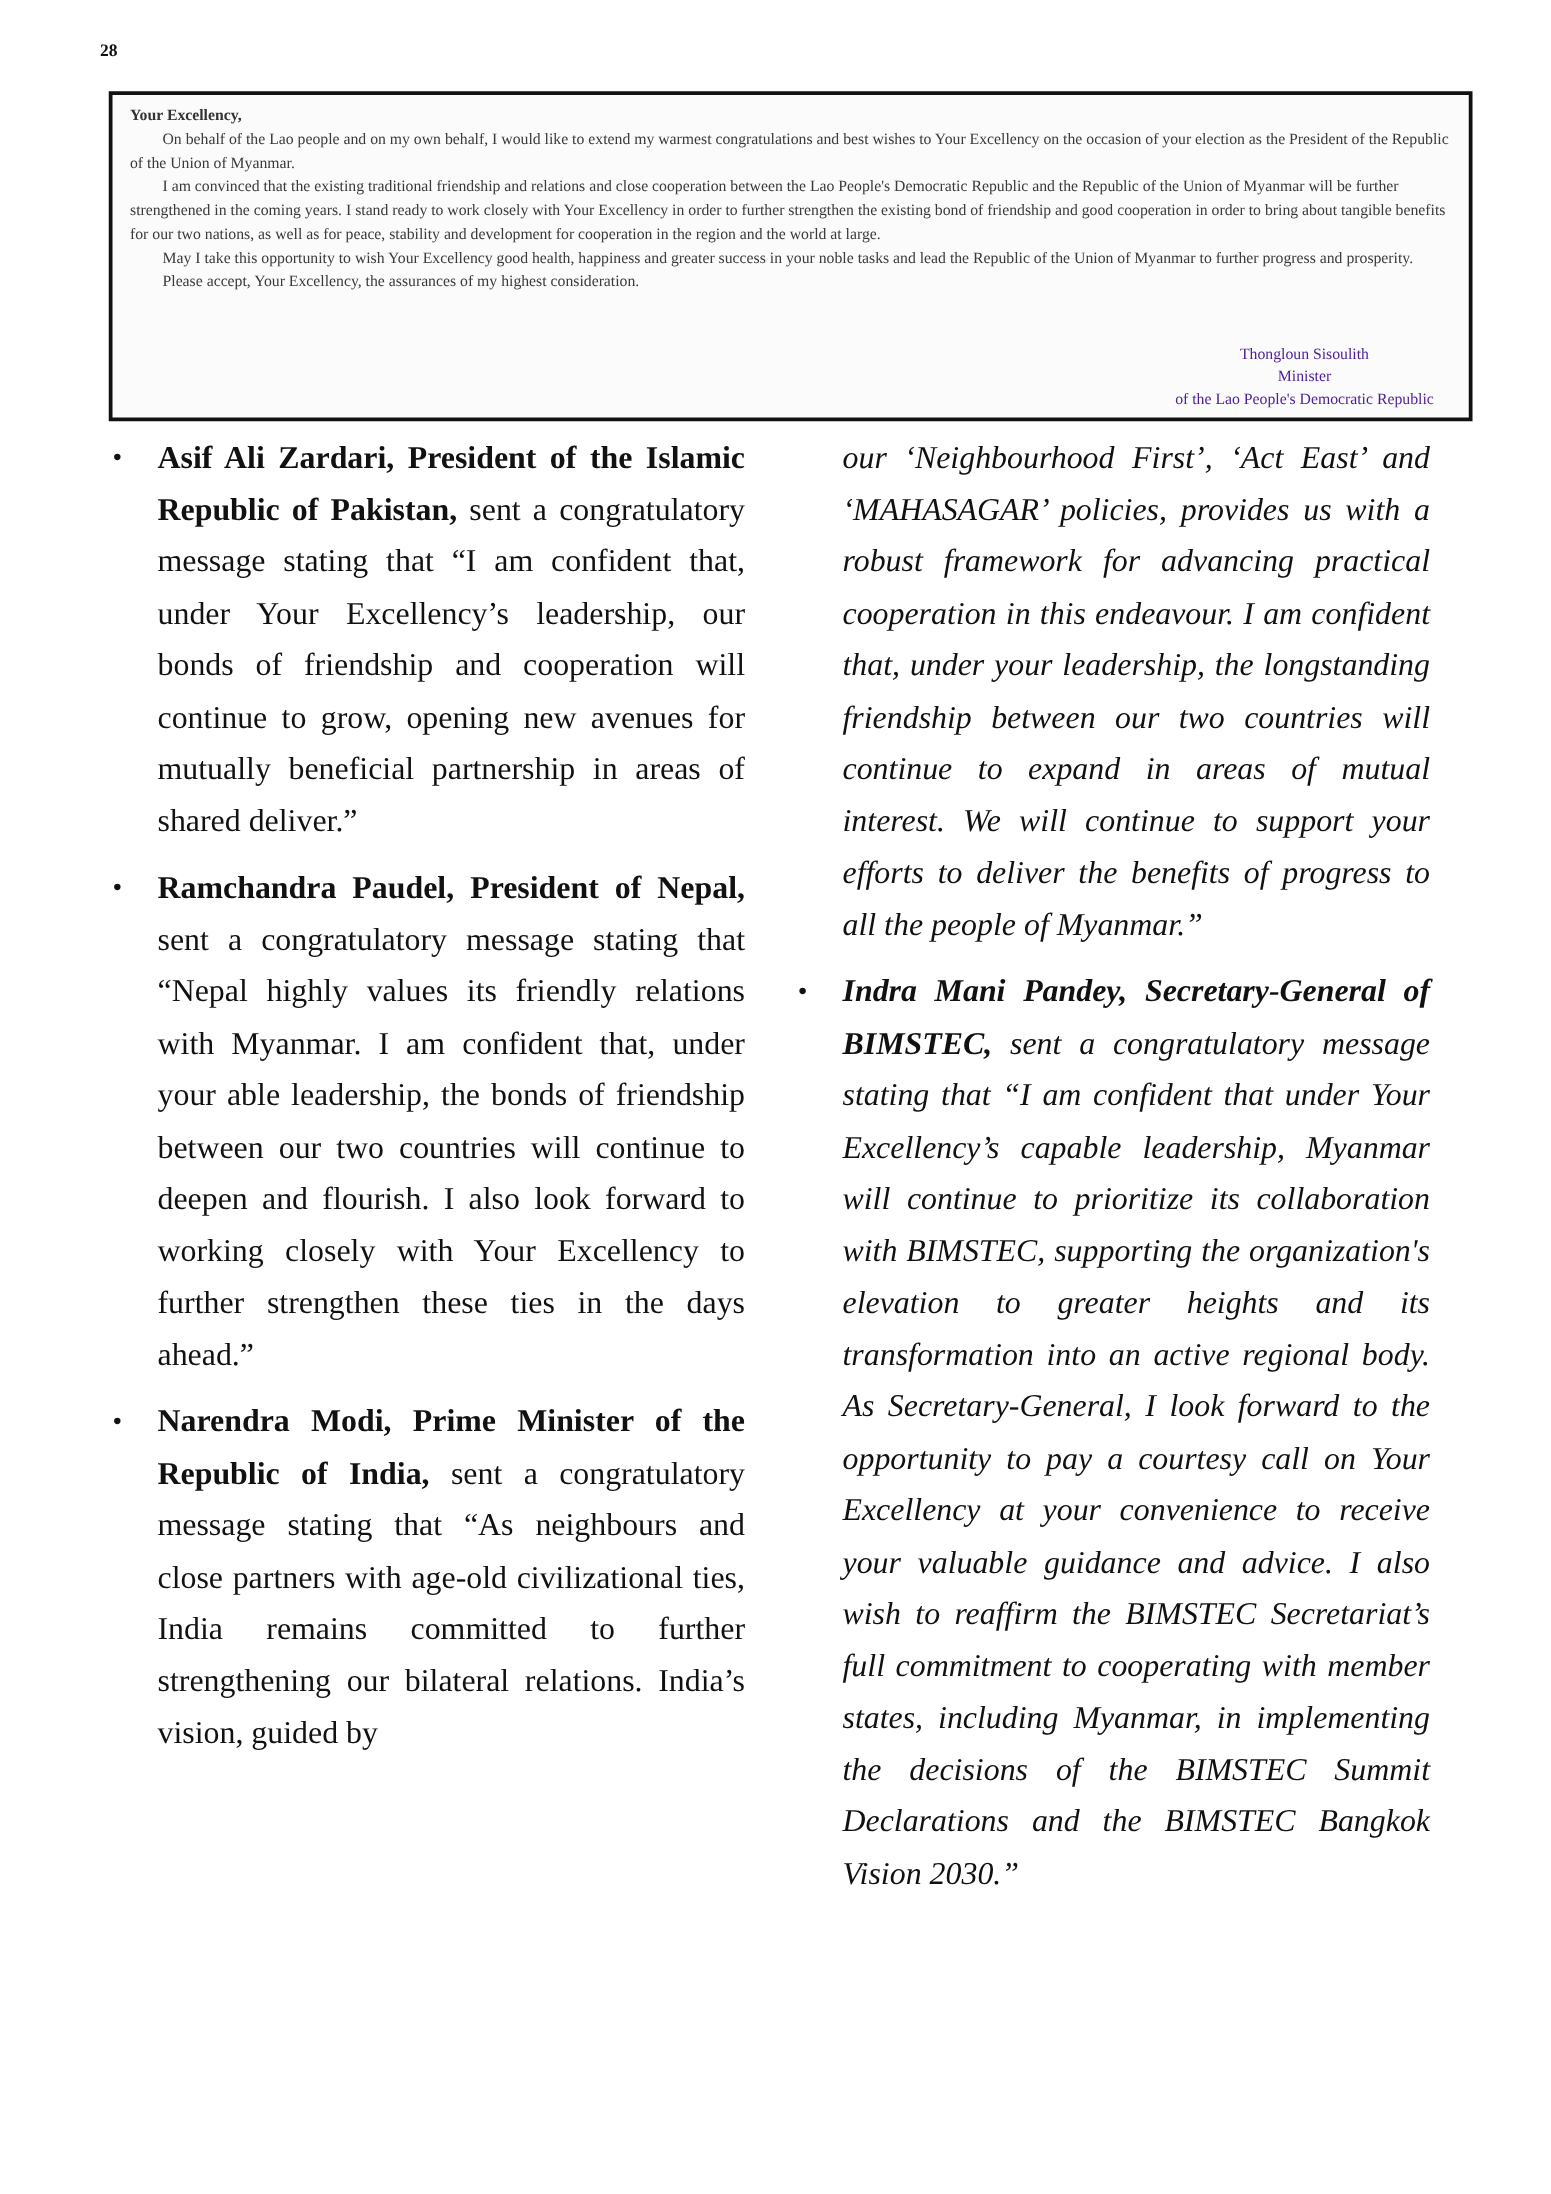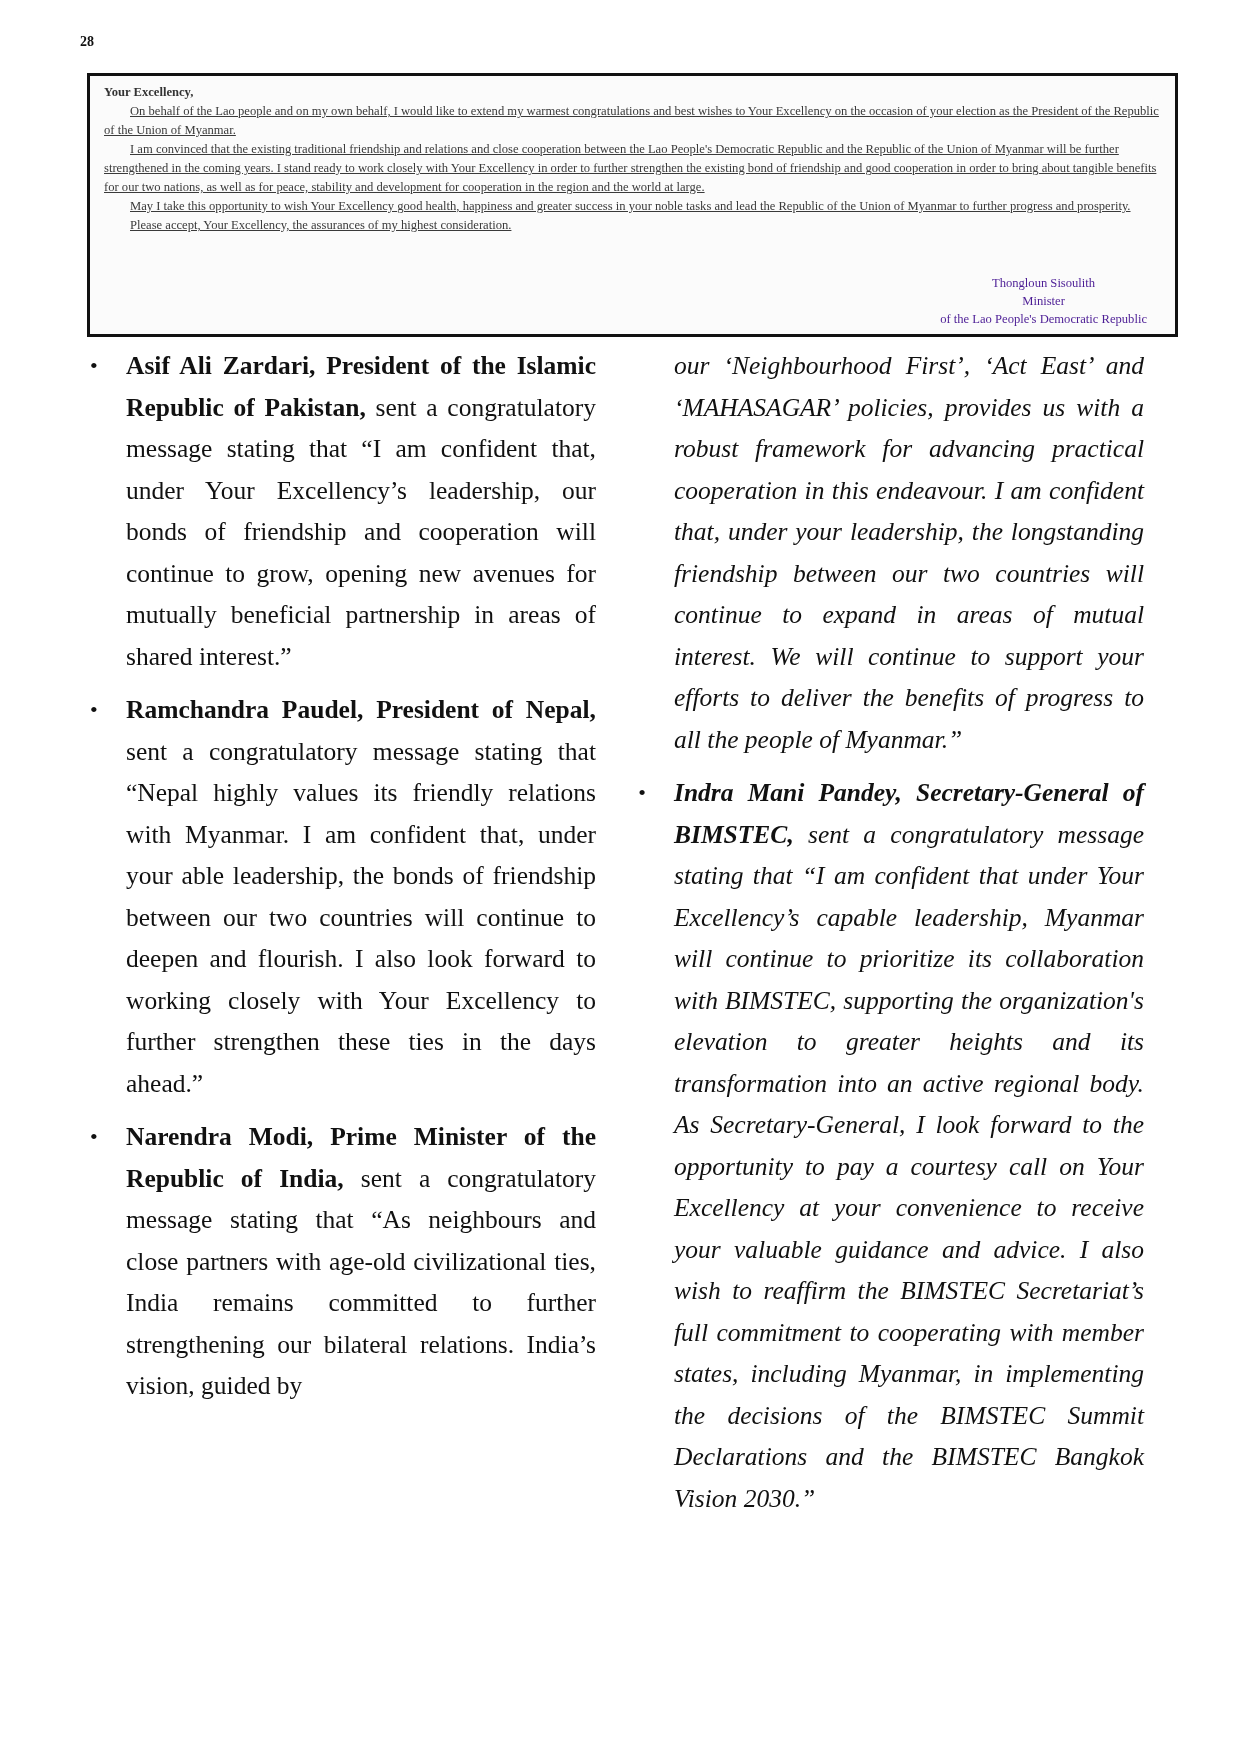--- a/index.html
+++ b/index.html
@@ -9,21 +9,21 @@
     font-family: "Liberation Serif", serif; font-weight: bold; font-size: 14px; color: #111;
   }
   .letter-box {
     position: absolute; left: 72px; top: 73px; width: 1091px; height: 264px;
     border: 3px solid #111; box-sizing: border-box; background: #fbfbfb;
     padding: 7px 4px 6px 14px;
     font-family: "Liberation Serif", serif; font-size: 12.6px; line-height: 19px; color: #3a3a3a; margin-left: 15px;
   }
   .letter-box .salutation { font-weight: bold; color: #333; }
   .letter-box p { margin: 0; text-align: left; }
-  .letter-box p.indent { text-indent: 26px; text-decoration: underline; }
+  .letter-box p.indent { text-indent: 26px; }
   .signature {
     position: absolute; right: 28px; bottom: 6px; text-align: center;
     font-size: 12.6px; line-height: 18px; color: #4c1d95;
   }
   .column {
     position: absolute; top: 345px; width: 470px;
     font-family: "Liberation Serif", serif; font-size: 25.5px; line-height: 41.5px; color: #111;
   }
   .col-left { left: 126px; }
   .col-right { left: 674px; font-style: italic; }
@@ -49,21 +49,21 @@
   <div class="signature">
     <div>Thongloun Sisoulith</div>
     <div>Minister</div>
     <div>of the Lao People's Democratic Republic</div>
   </div>
 </div>
 
 <div class="column col-left">
 
   <p class="bullet-item">
-    <span class="bullet">•</span><span class="bold">Asif Ali Zardari, President of the Islamic Republic of Pakistan,</span><span> sent a congratulatory message stating that “I am confident that, under Your Excellency’s leadership, our bonds of friendship and cooperation will continue to grow, opening new avenues for mutually beneficial partnership in areas of shared interest.”</span>
+    <span class="bullet">•</span><span class="bold">Asif Ali Zardari, President of the Islamic Republic of Pakistan,</span><span> sent a congratulatory message stating that “I am confident that, under Your Excellency’s leadership, our bonds of friendship and cooperation will continue to grow, opening new avenues for mutually beneficial partnership in areas of shared deliver.”</span>
   </p>
 
   <p class="bullet-item">
     <span class="bullet">•</span><span class="bold">Ramchandra Paudel, President of Nepal,</span><span> sent a congratulatory message stating that “Nepal highly values its friendly relations with Myanmar. I am confident that, under your able leadership, the bonds of friendship between our two countries will continue to deepen and flourish. I also look forward to working closely with Your Excellency to further strengthen these ties in the days ahead.”</span>
   </p>
 
   <p class="bullet-item">
     <span class="bullet">•</span><span class="bold">Narendra Modi, Prime Minister of the Republic of India,</span><span> sent a congratulatory message stating that “As neighbours and close partners with age-old civilizational ties, India remains committed to further strengthening our bilateral relations. India’s vision, guided by</span>
   </p>
 </div>

